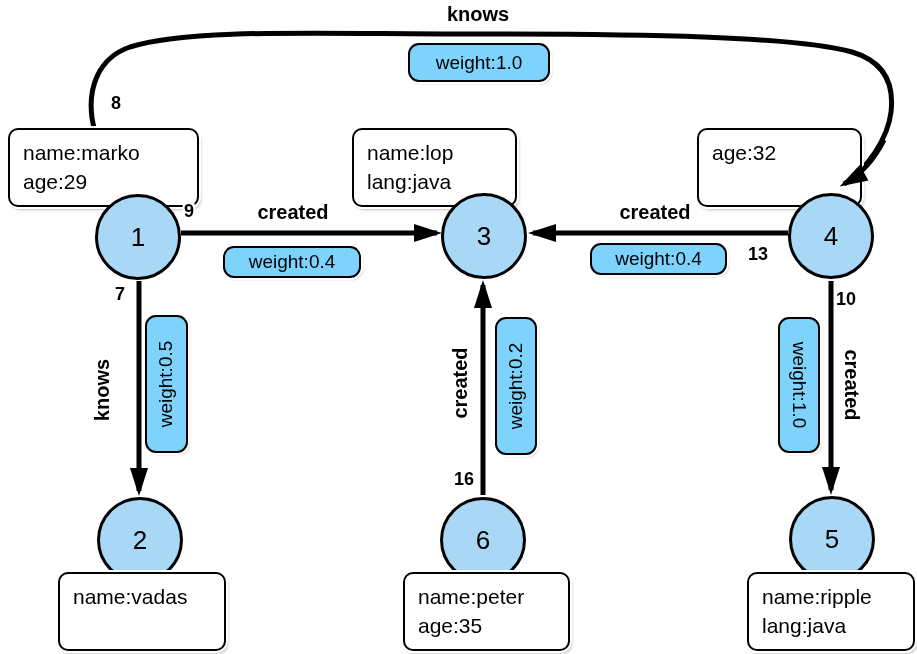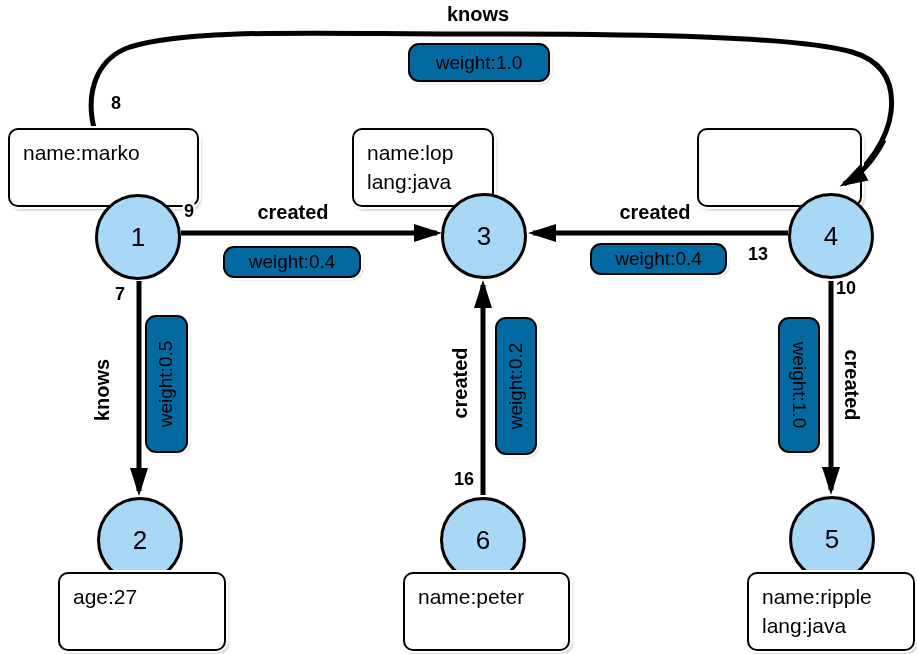--- a/index.html
+++ b/index.html
@@ -16,21 +16,21 @@
     display:flex;align-items:center;justify-content:center;
     font-size:26px;z-index:4;
   }
   .pbox{
     position:absolute;background:#fff;border:2.5px solid #000;border-radius:10px;
     box-sizing:border-box;padding:8px 13px;font-size:21px;line-height:29px;
     box-shadow:0 0 0 2px #fff, 2px 3px 3px rgba(0,0,0,0.25);
     white-space:nowrap;
   }
   .wbox{
-    position:absolute;background:#0369a1;border:2.5px solid #000;border-radius:11px;
+    position:absolute;background:#7dd3fc;border:2.5px solid #000;border-radius:11px;
     box-sizing:border-box;display:flex;align-items:center;justify-content:center;
     font-size:19px;box-shadow:0 0 0 2px #fff, 2px 2px 2px rgba(0,0,0,0.2);
     white-space:nowrap;z-index:6;
   }
   .wbox .rot-ccw{transform:rotate(-90deg);white-space:nowrap;}
   .wbox .rot-cw{transform:rotate(90deg);white-space:nowrap;}
   .halo{
     position:absolute;font-weight:bold;white-space:nowrap;z-index:6;
     text-shadow:-2px -2px 0 #fff,2px -2px 0 #fff,-2px 2px 0 #fff,2px 2px 0 #fff,
                  0 -2px 0 #fff,0 2px 0 #fff,-2px 0 0 #fff,2px 0 0 #fff;
@@ -54,26 +54,28 @@
     <path d="M 134,198 C 120,172 96,148 92,118 C 88,88 98,58 130,47 C 190,28 320,34 470,34 C 640,34 795,36 852,52 C 886,62 894,86 891,112 C 888,138 868,168 844,184" fill="none" stroke="#000" stroke-width="5"></path>
     <path d="M 181,233 L 437,233" stroke="#000" stroke-width="5" marker-end="url(#ah)"></path>
     <path d="M 788,233 L 533,233" stroke="#000" stroke-width="5" marker-end="url(#ah)"></path>
     <path d="M 139,281 L 139,491" stroke="#000" stroke-width="5" marker-end="url(#ah)"></path>
     <path d="M 483,495 L 483,285" stroke="#000" stroke-width="5" marker-end="url(#ah)"></path>
     <path d="M 831,281 L 831,490" stroke="#000" stroke-width="5" marker-end="url(#ah)"></path>
   </svg>
 
   <div class="pbox z2" style="left:8px;top:128px;width:191px;height:79px;">
     <div>name:marko</div>
+    <div>age:29</div>
   </div>
-  <div class="pbox z2" style="left:352px;top:128px;width:142px;height:79px;">
+  <div class="pbox z2" style="left:352px;top:128px;width:165px;height:79px;">
     <div>name:lop</div>
     <div>lang:java</div>
   </div>
   <div class="pbox z2" style="left:697px;top:128px;width:165px;height:79px;">
+    <div>age:32</div>
   </div>
 
   <svg class="edge-layer z3">
     <path d="M 884,140 C 874,160 860,175 844,184" fill="none" stroke="#000" stroke-width="5" marker-end="url(#ah)"></path>
   </svg>
 
   <div class="node" style="left:95px;top:194px;">
       <span>1</span>
     </div>
   <div class="node" style="left:441px;top:193px;">
@@ -86,24 +88,25 @@
       <span>2</span>
     </div>
   <div class="node" style="left:440px;top:497px;">
       <span>6</span>
     </div>
   <div class="node" style="left:789px;top:496px;">
       <span>5</span>
     </div>
 
   <div class="pbox z5" style="left:58px;top:572px;width:168px;height:79px;">
-    <div>age:27</div>
+    <div>name:vadas</div>
   </div>
   <div class="pbox z5" style="left:403px;top:572px;width:167px;height:79px;">
     <div>name:peter</div>
+    <div>age:35</div>
   </div>
   <div class="pbox z5" style="left:747px;top:572px;width:168px;height:79px;">
     <div>name:ripple</div>
     <div>lang:java</div>
   </div>
 
   <div class="wbox" style="left:408px;top:43px;width:142px;height:39px;">
     <span>weight:1.0</span>
   </div>
   <div class="wbox" style="left:223px;top:246px;width:138px;height:32px;">
@@ -127,15 +130,15 @@
   <div class="halo elabel" style="left:655px;top:212px;">created</div>
   <div class="halo elabel v-ccw" style="left:102px;top:390px;">knows</div>
   <div class="halo elabel v-ccw" style="left:460px;top:383px;">created</div>
   <div class="halo elabel v-cw" style="left:851px;top:385px;">created</div>
 
   <div class="halo enum" style="left:116px;top:103px;">8</div>
   <div class="halo enum" style="left:189px;top:211px;">9</div>
   <div class="halo enum" style="left:758px;top:254px;">13</div>
   <div class="halo enum" style="left:120px;top:294px;">7</div>
   <div class="halo enum" style="left:464px;top:479px;">16</div>
-  <div class="halo enum" style="left:846px;top:288px;">10</div>
+  <div class="halo enum" style="left:846px;top:299px;">10</div>
 
 </div>
 
 </body></html>

